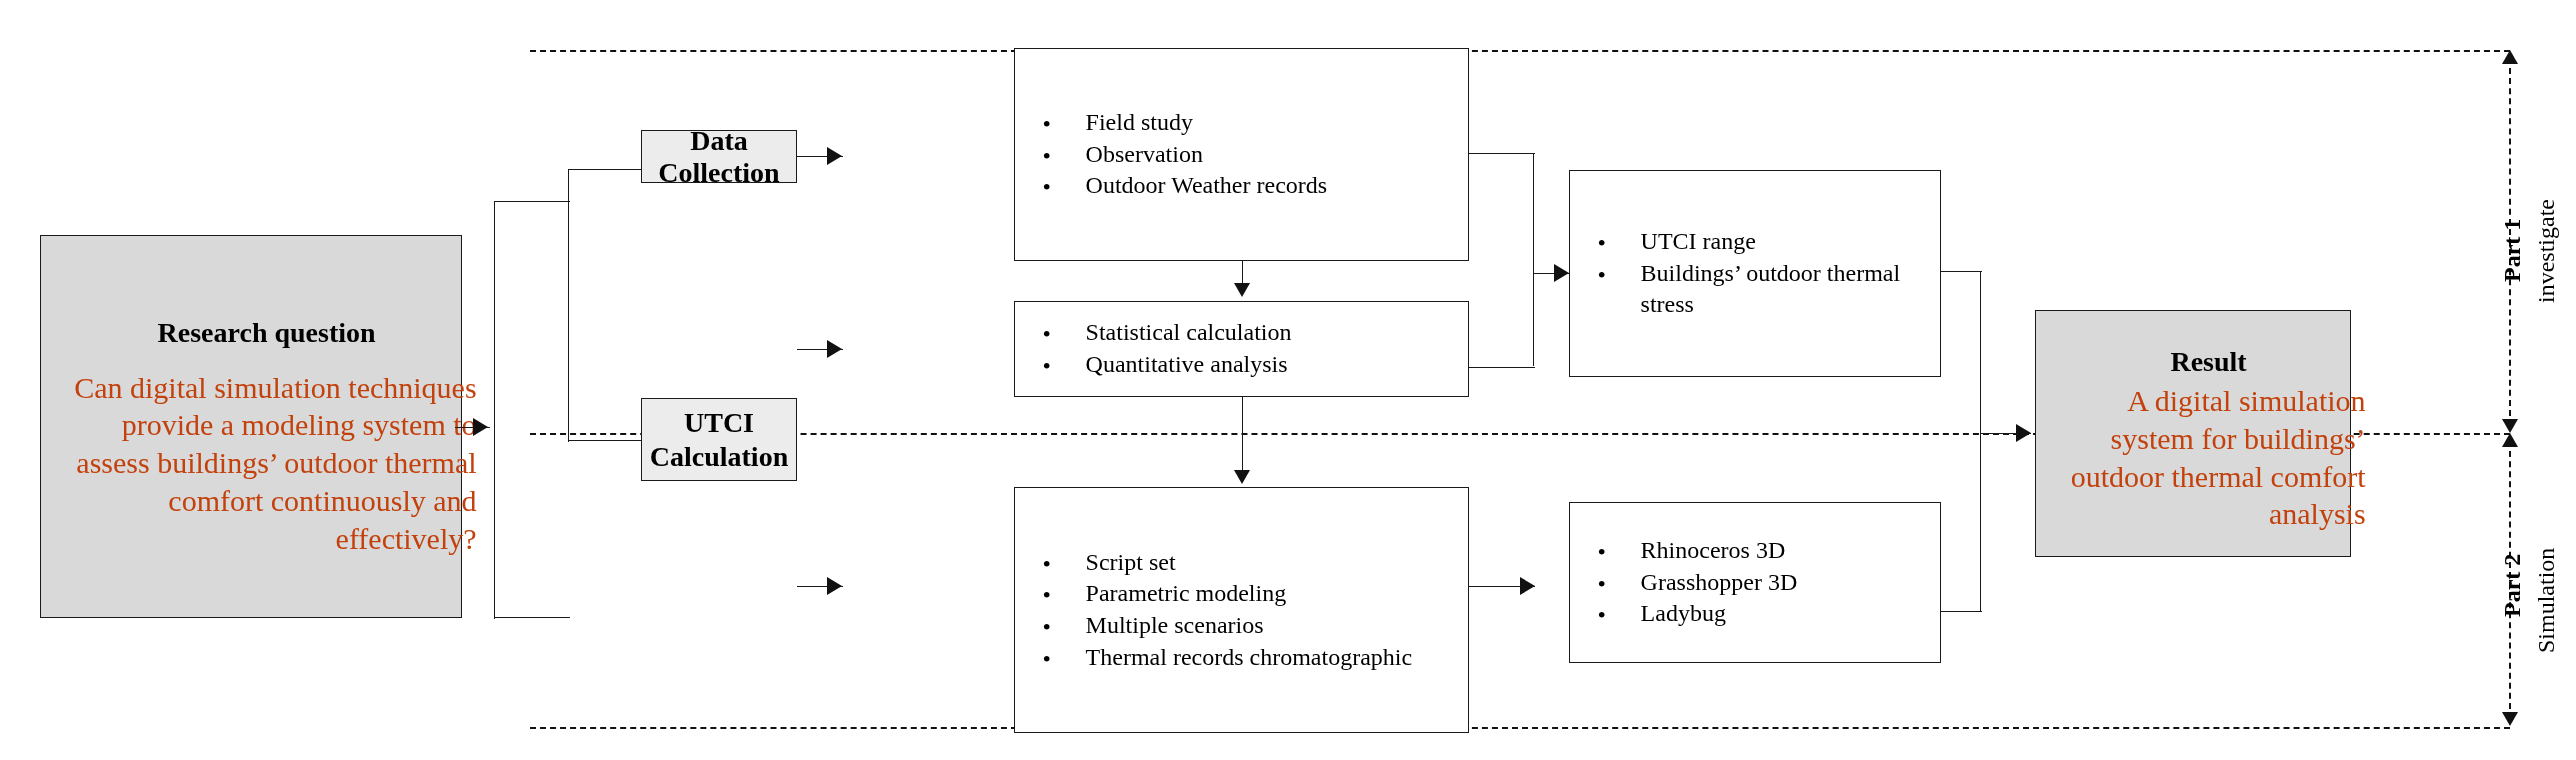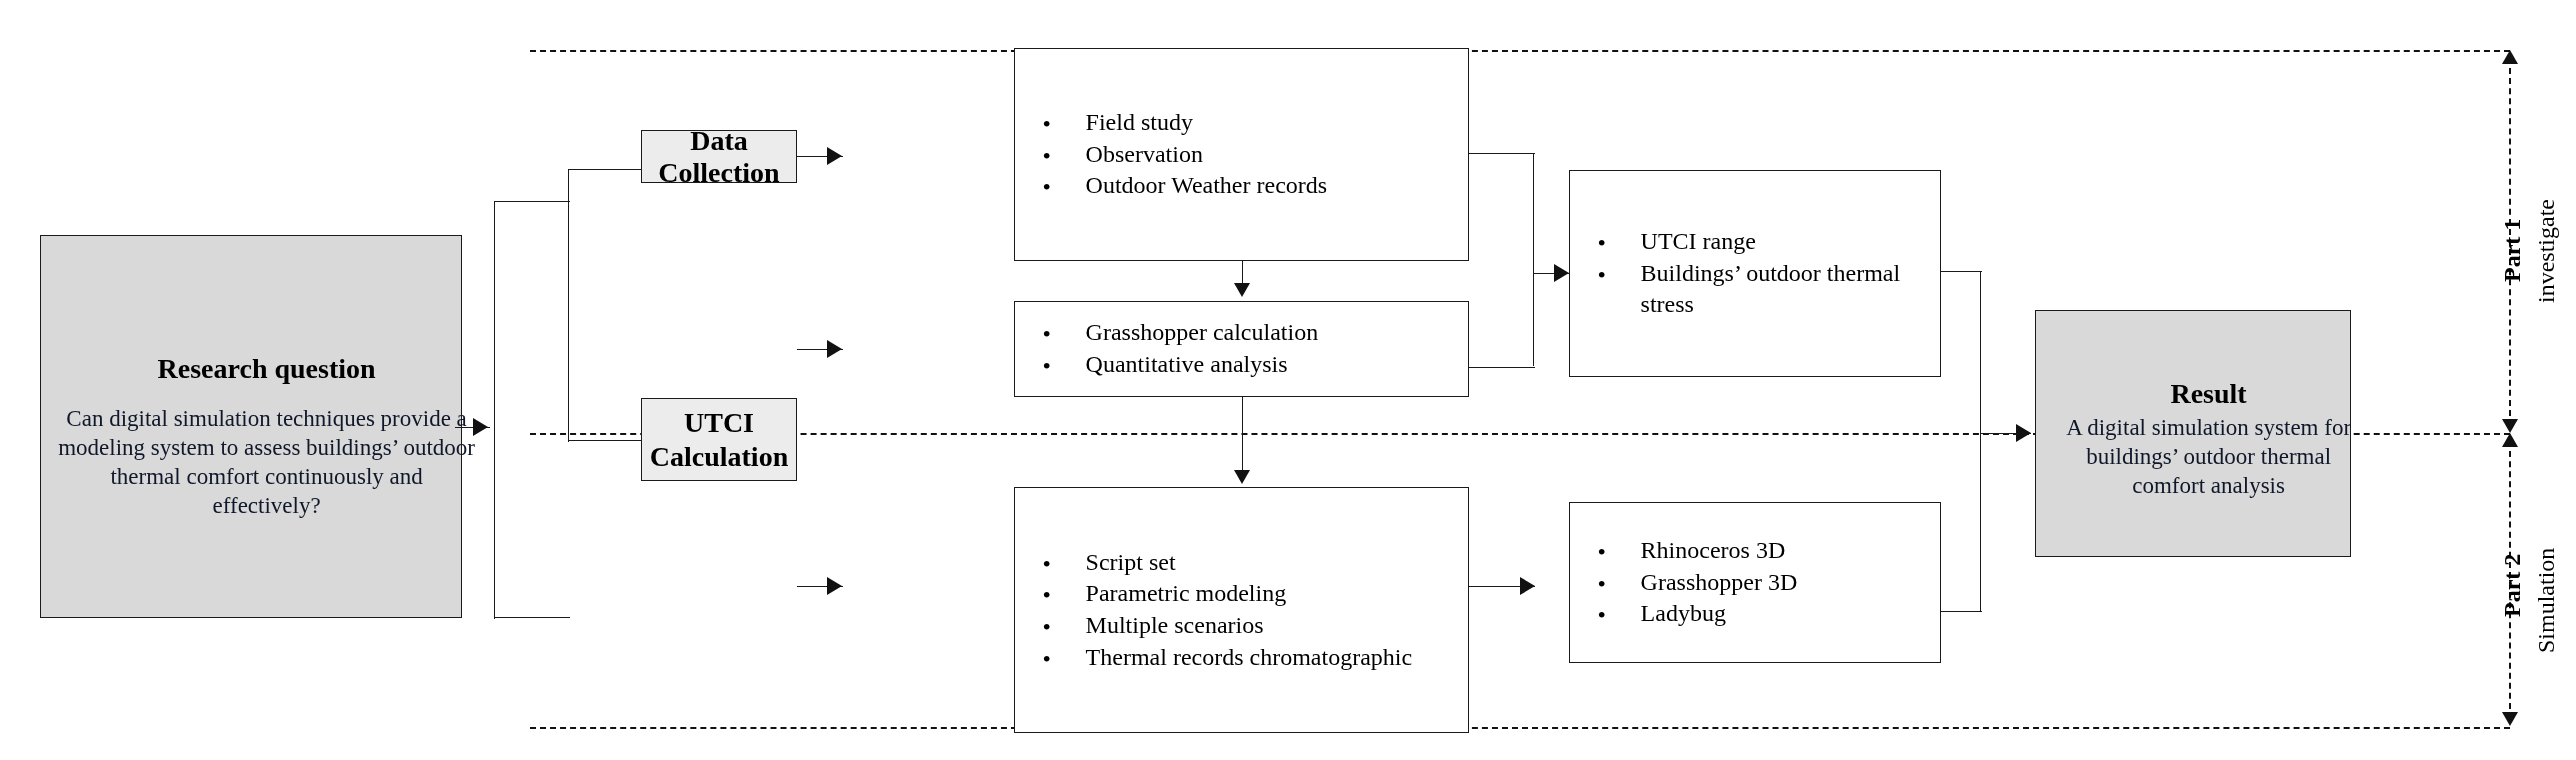--- a/index.html
+++ b/index.html
@@ -7,21 +7,21 @@
   #canvas{position:relative;width:2576px;height:761px;background:#ffffff;overflow:hidden;}
 
   
   .box{position:absolute;box-sizing:border-box;border:1.8px solid #1a1a1a;background:#ffffff;}
   .box.shaded{background:#d9d9d9;}
   .box.lightshaded{background:#ececec;}
   .box .inner{width:100%;height:100%;display:flex;flex-direction:column;justify-content:center;align-items:center;}
 
   .title-bold{font-weight:bold;font-size:28px;line-height:1.12;text-align:center;color:#000;}
   .title-bold.two-line{line-height:1.18;}
-  .body-text{font-size:23px;line-height:1.26;text-align:center;color:#0f172a;}
+  .body-text{font-size:30px;line-height:1.26;text-align:right;color:#c2410c;}
 
   
   .bullets{position:absolute;box-sizing:border-box;border:1.8px solid #1a1a1a;background:#fff;
            display:flex;flex-direction:column;justify-content:center;}
   .bullets ul{list-style:none;margin:0;padding:0 0 0 27.6px;}
   .bullets li{position:relative;font-size:24px;line-height:1.32;color:#000;padding-left:43px;margin:0;}
   .bullets li .bul{position:absolute;left:0;top:0.08em;font-size:24px;line-height:1.32;}
 
   
   .hline{position:absolute;height:0;border-top:1.8px solid #1a1a1a;}
@@ -94,21 +94,21 @@
   <div class="bullets" style="left:1014px; top:48px; width:455px; height:213px;">
     <ul>
       <li><span class="bul">•</span><span>Field study</span></li>
       <li><span class="bul">•</span><span>Observation</span></li>
       <li><span class="bul">•</span><span>Outdoor Weather records</span></li>
     </ul>
   </div>
 
   <div class="bullets" style="left:1014px; top:301px; width:455px; height:96px;">
     <ul>
-      <li><span class="bul">•</span><span>Grasshopper calculation</span></li>
+      <li><span class="bul">•</span><span>Statistical calculation</span></li>
       <li><span class="bul">•</span><span>Quantitative analysis</span></li>
     </ul>
   </div>
 
   <div class="bullets" style="left:1014px; top:487px; width:455px; height:246px;">
     <ul>
       <li><span class="bul">•</span><span>Script set</span></li>
       <li><span class="bul">•</span><span>Parametric modeling</span></li>
       <li><span class="bul">•</span><span>Multiple scenarios</span></li>
       <li><span class="bul">•</span><span>Thermal records chromatographic</span></li>

